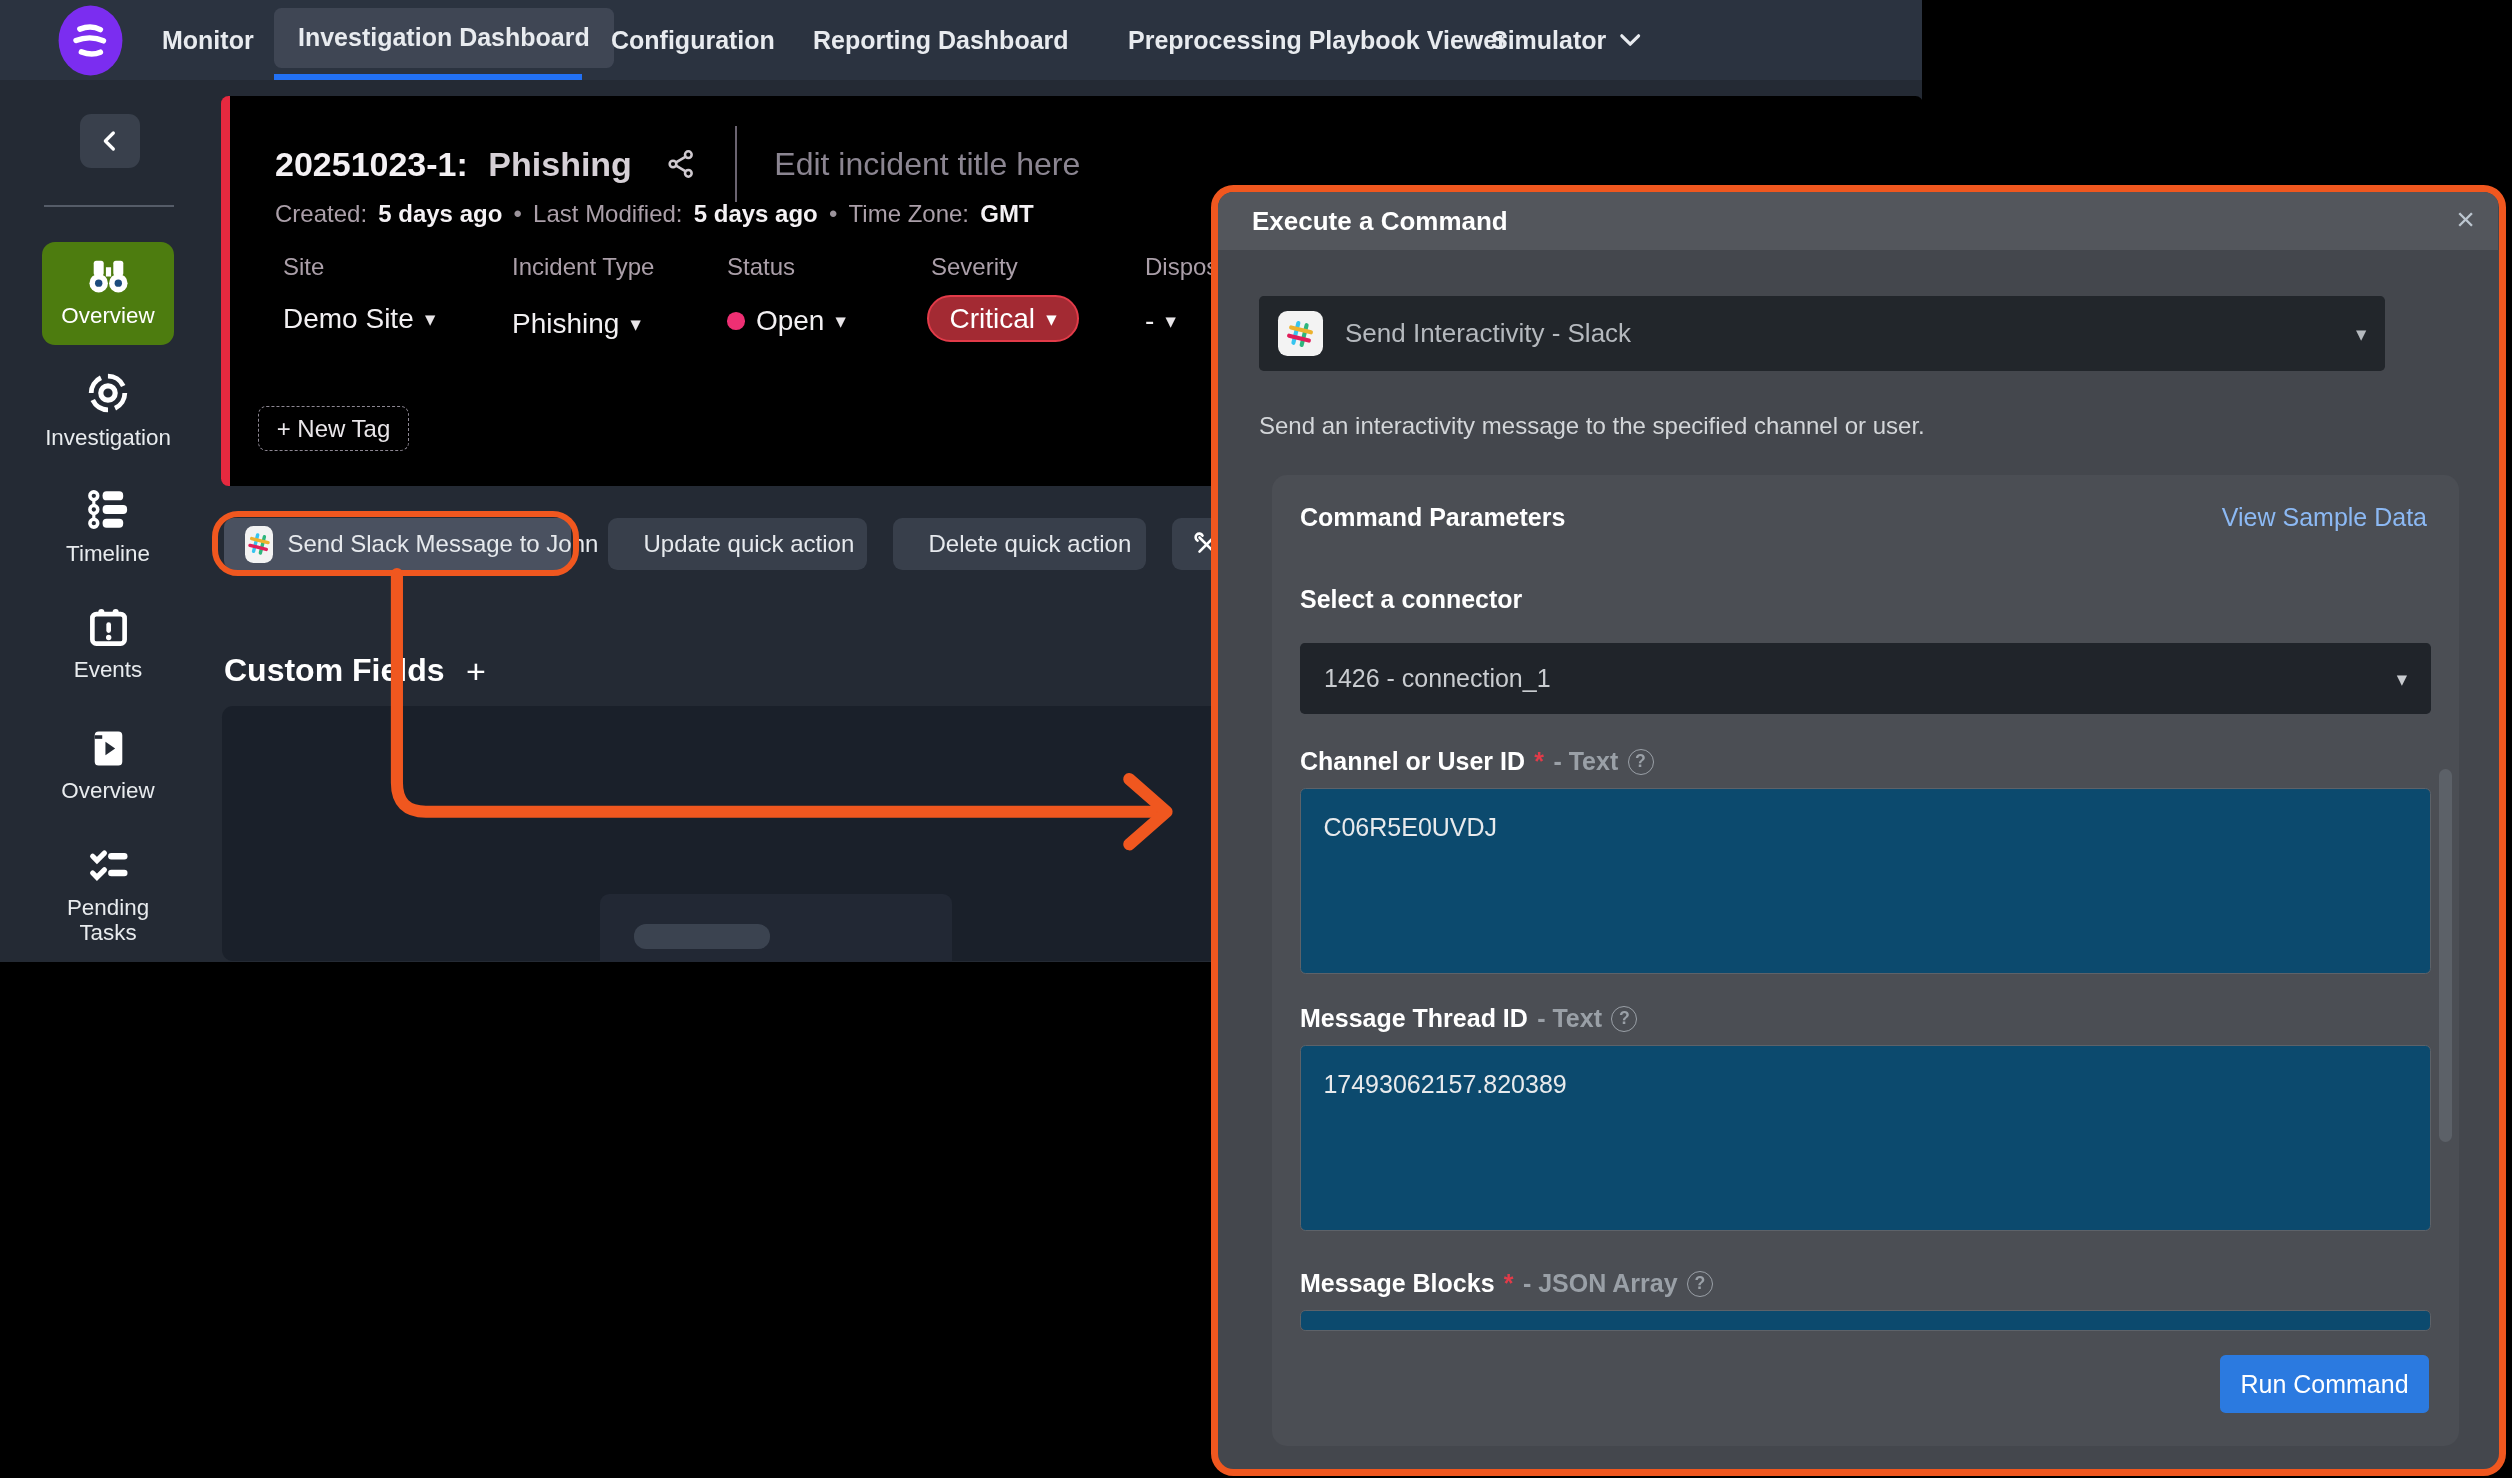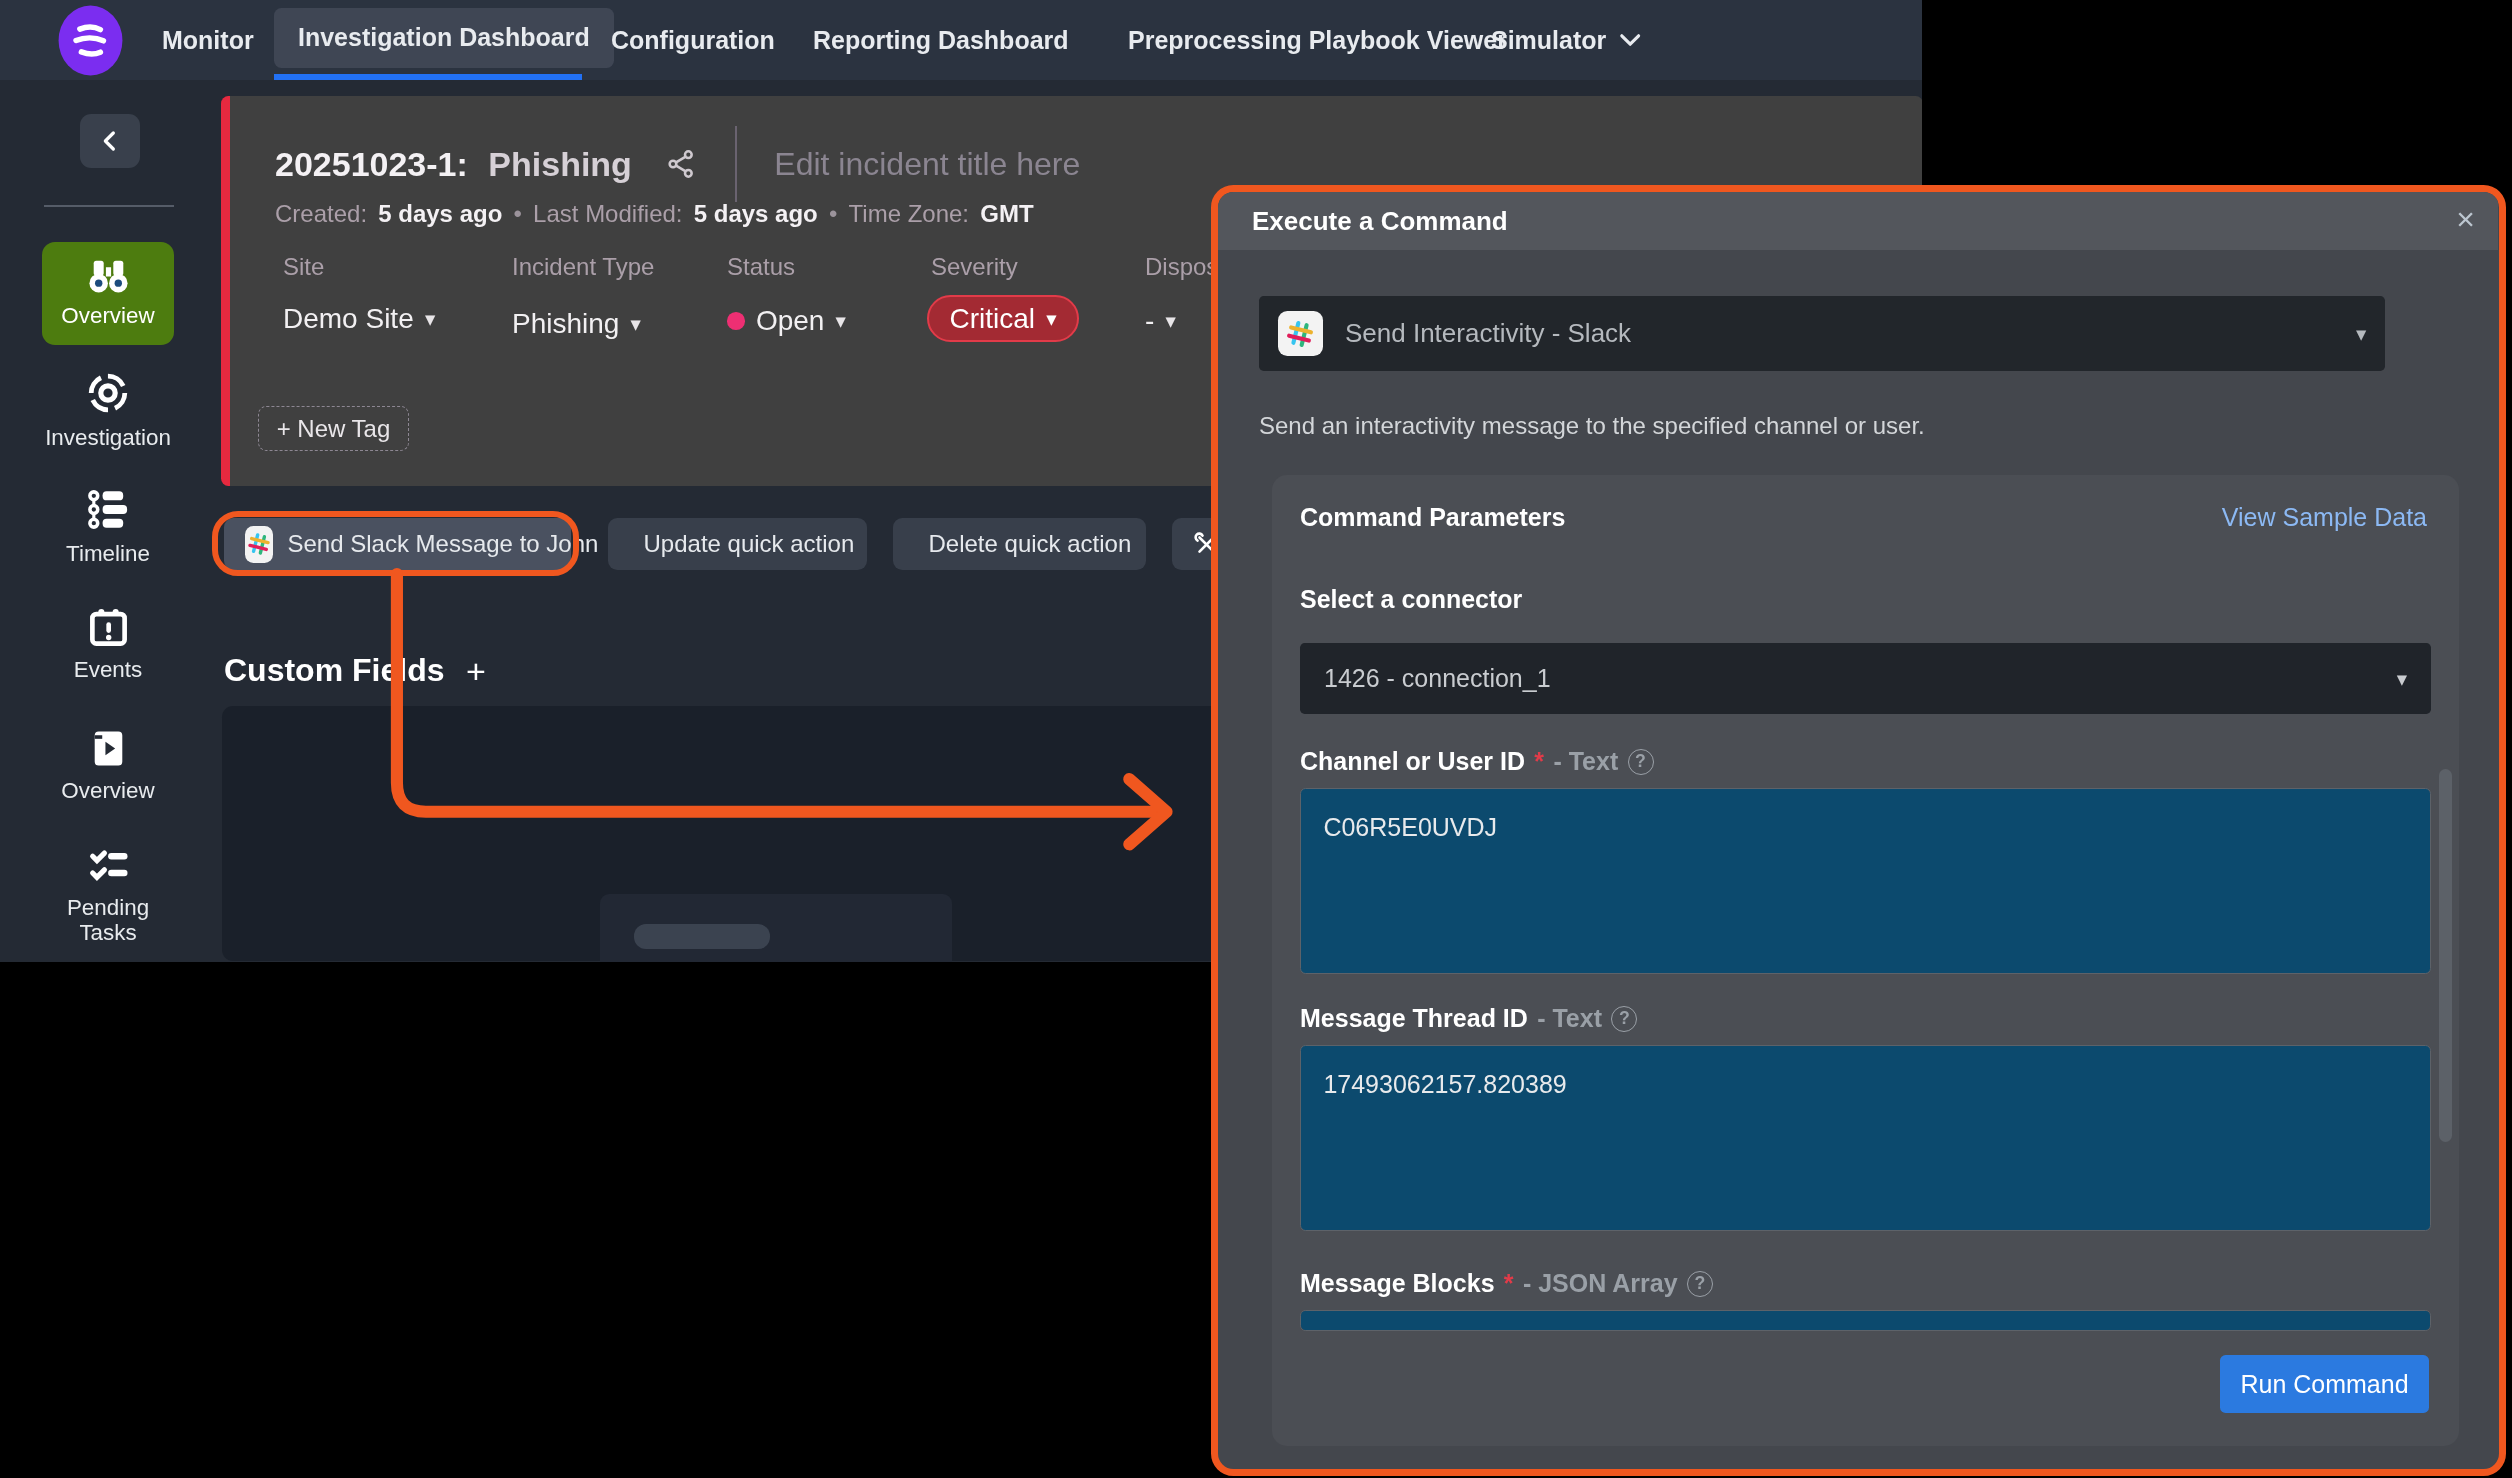--- a/index.html
+++ b/index.html
@@ -18,21 +18,21 @@
   .nav-underline { position:absolute; height:6.5px; background:#2271f5; bottom:0; }
   .logo { position:absolute; display:flex; align-items:center; justify-content:center; }
 
   
   .side-item { position:absolute; display:flex; flex-direction:column; align-items:center; gap:7.5px; color:#e8ebee; font-size:22.4px; cursor:pointer; text-align:center; line-height:1.15; }
   .back-btn { position:absolute; background:#39404c; border-radius:11.2px; display:flex; align-items:center; justify-content:center; cursor:pointer; }
   .side-div { position:absolute; height:1.9px; background:#555c68; }
   .overview-tile { position:absolute; background:#4d7c0f; border-radius:13px; display:flex; flex-direction:column; align-items:center; justify-content:center; gap:7.5px; color:#fff; font-size:22.4px; cursor:pointer; }
 
   
-  .incident { position:absolute; left:221px; top:96px; width:1702px; height:390px; background:#404040; border-left:9.3px solid #e6293f; border-radius:7.5px; }
+  .incident { position:absolute; left:221px; top:96px; width:1702px; height:390px; background:#000000; border-left:9.3px solid #e6293f; border-radius:7.5px; }
   .inc-id { font-size:34px; font-weight:700; color:#f4f1f4; }
   .inc-name { font-size:34px; font-weight:600; color:#d6d0d6; }
   .inc-meta-label { font-size:24px; color:#ab9fa9; }
   .inc-meta-value { font-size:24px; font-weight:700; color:#f4f1f4; }
   .bullet { font-size:24px; color:#9b939b; }
   .field-label { position:absolute; font-size:24px; color:#ab9fa9; white-space:nowrap; }
   .field-value { position:absolute; font-size:28px; color:#f2f0f2; display:flex; align-items:center; gap:11.2px; white-space:nowrap; cursor:pointer; }
   .caret { font-size:20.5px; color:#e8e5e8; }
   .title-input { background:transparent; border:none; outline:none; font-size:32px; color:#e8e5e8; width:429px; font-family:inherit; }
   .title-input::placeholder { color:#8b8591; }

